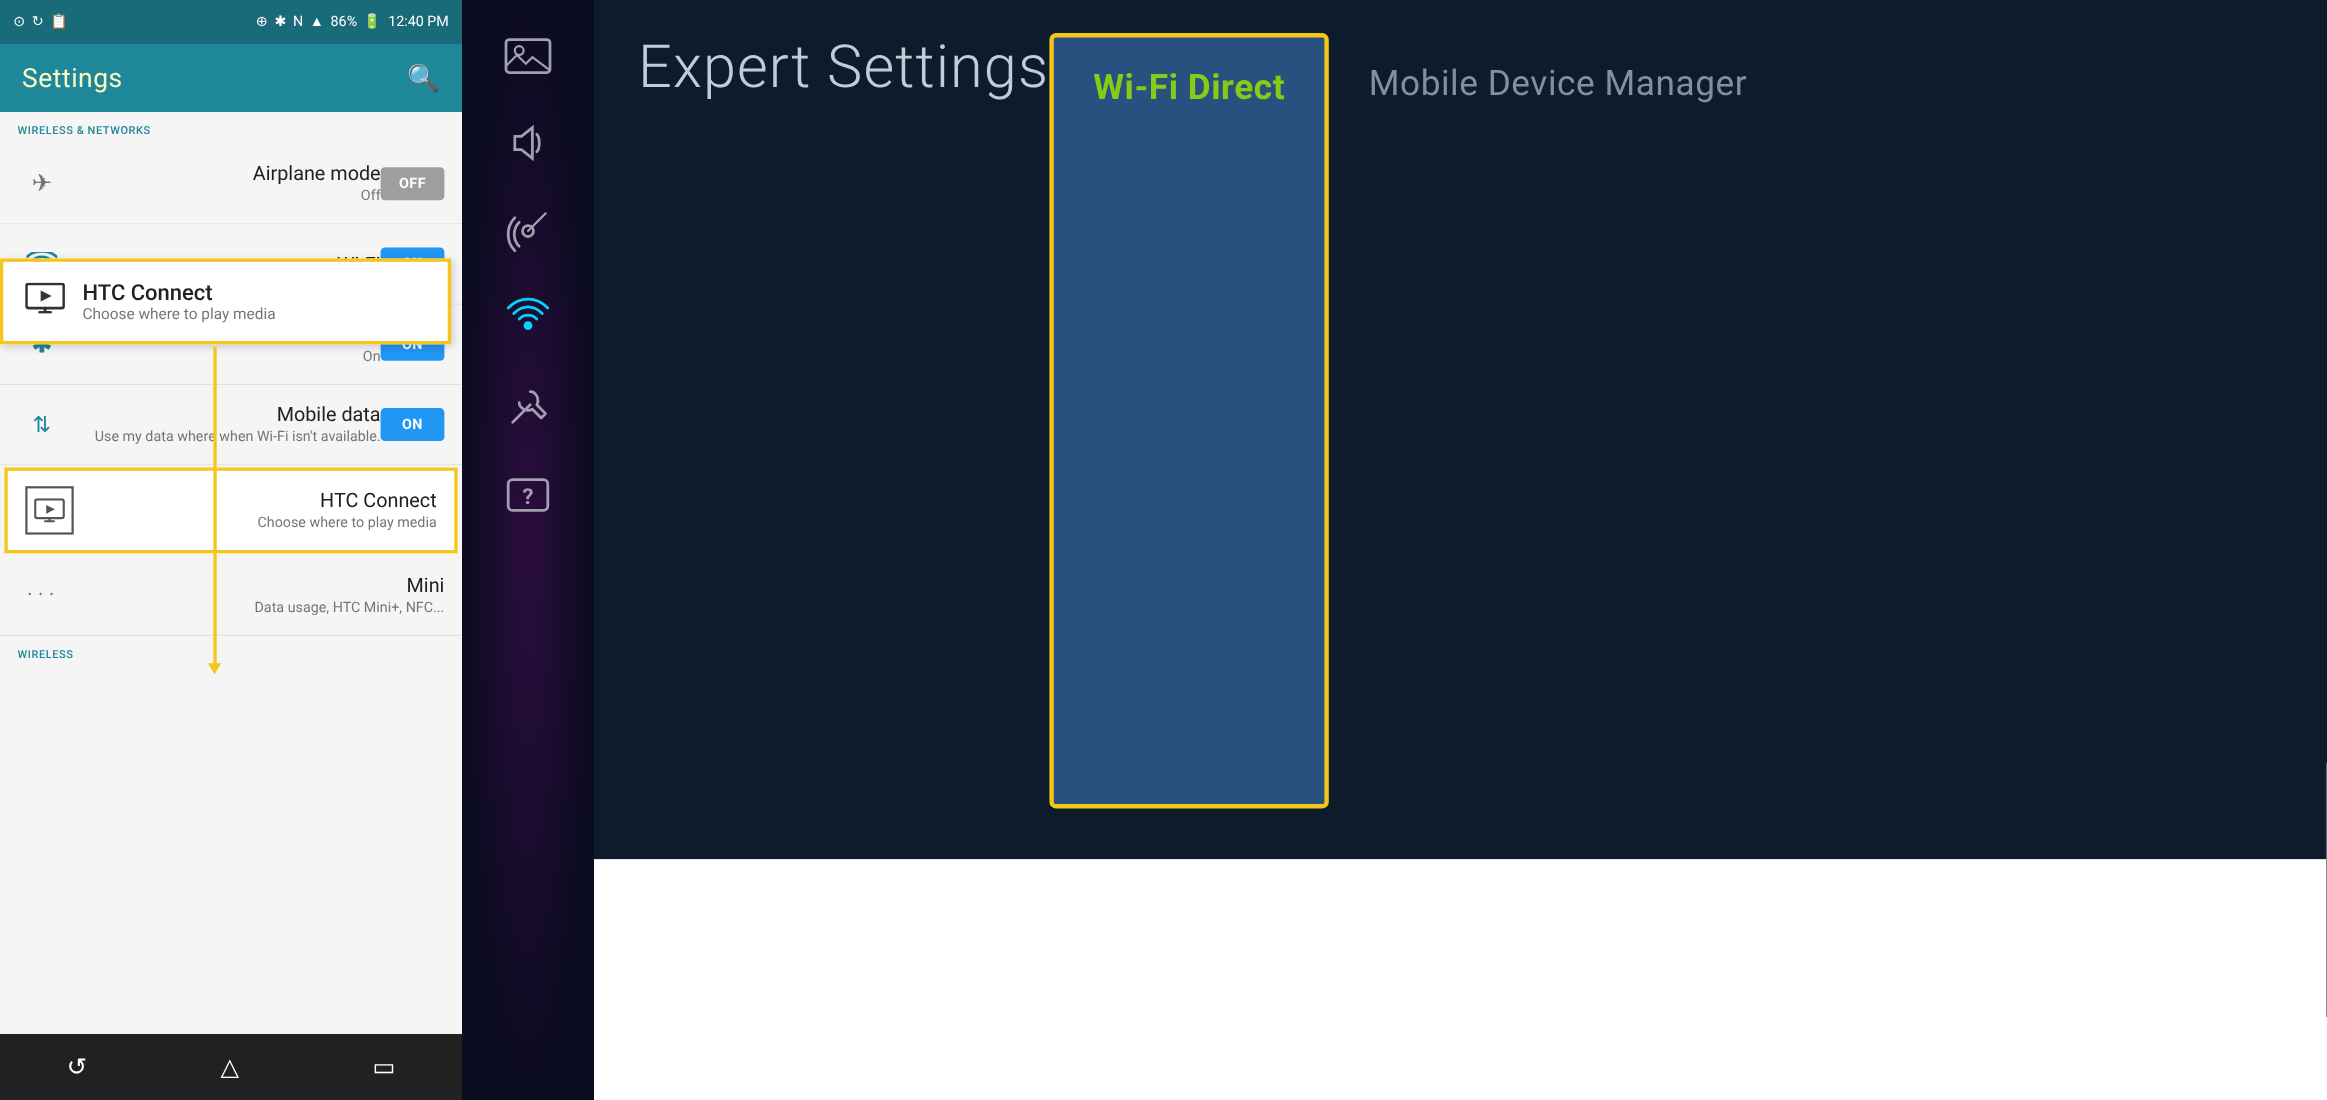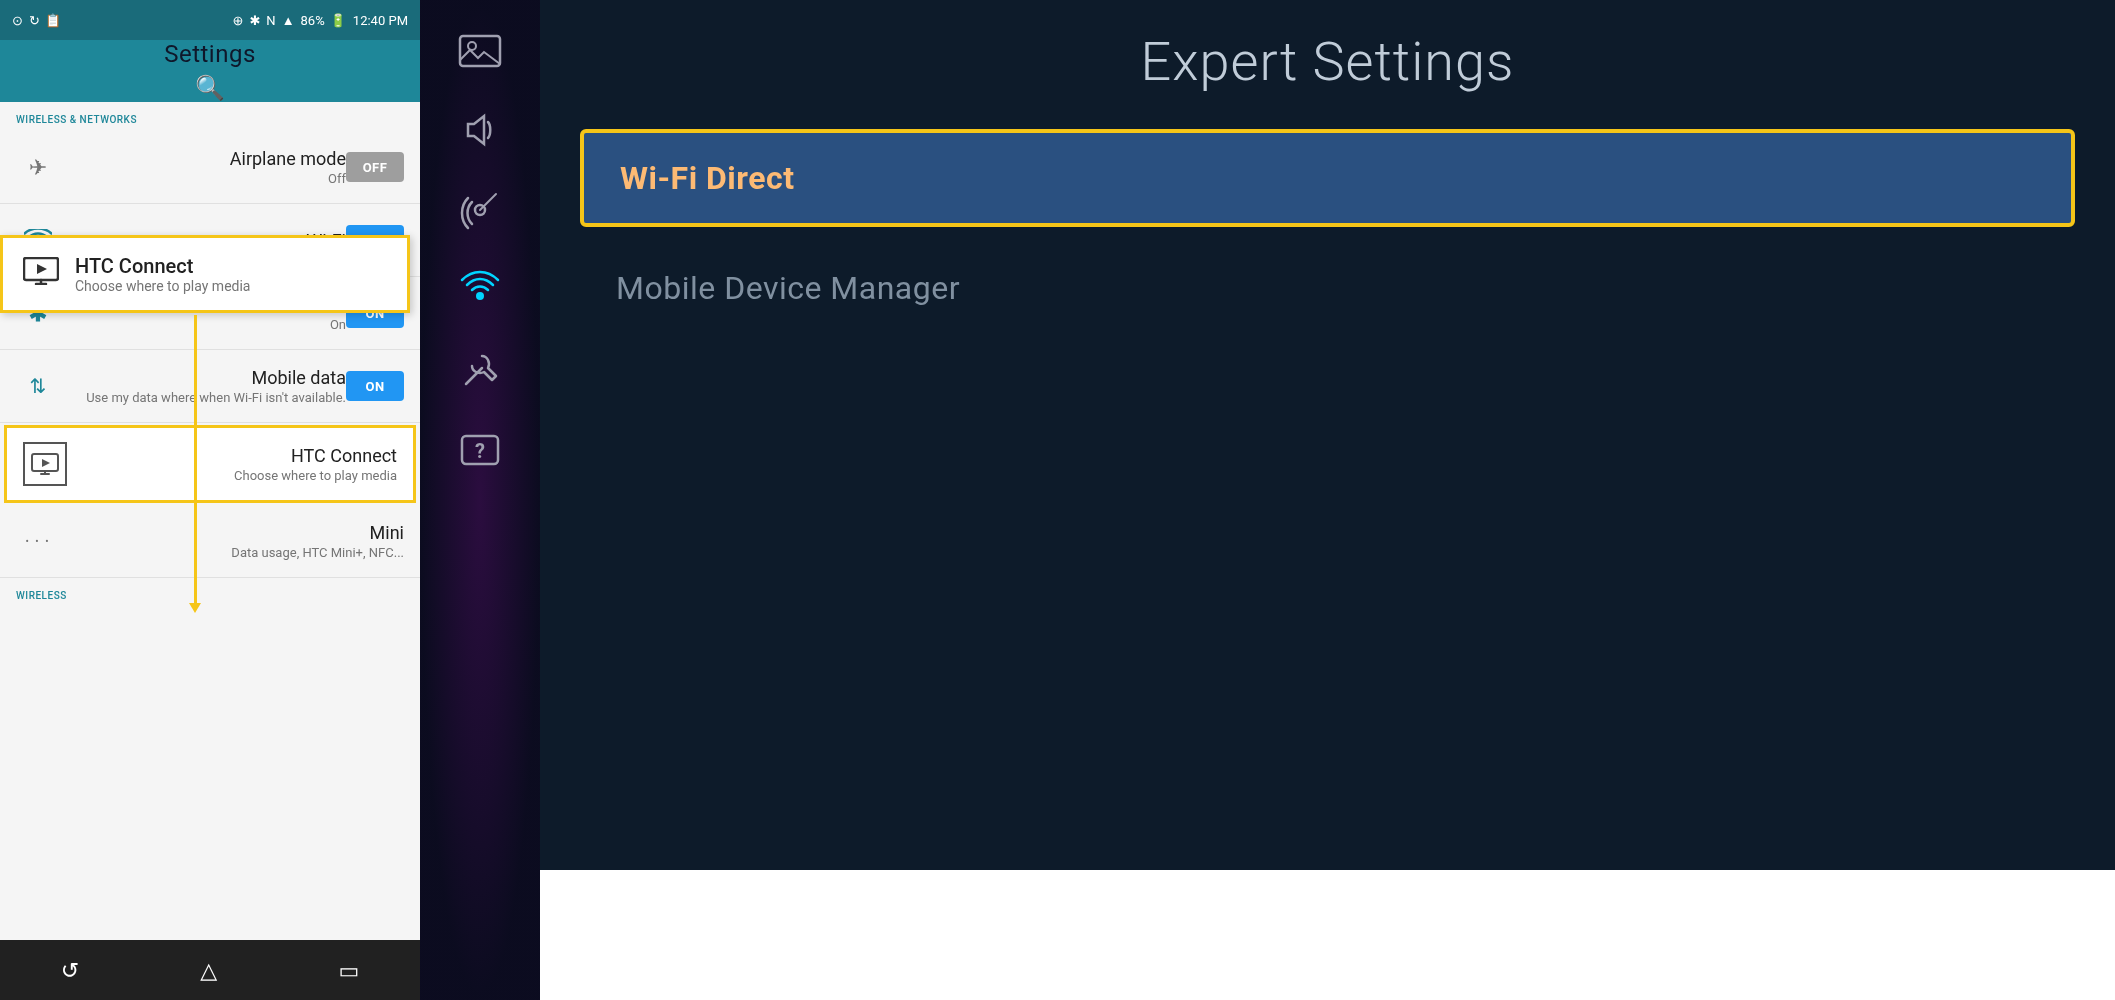--- a/index.html
+++ b/index.html
@@ -47,22 +47,21 @@
       font-size: 13px;
     }
 
     .settings-header {
       background: #1e8799;
       height: 62px;
       display: flex;
       align-items: center;
       justify-content: space-between;
       padding: 0 20px;
-      color: #0f172a;
-      flex-direction: column;
+      color: #fef9c3;
     }
 
     .settings-title {
       font-size: 24px;
       font-weight: 400;
       letter-spacing: 0.5px;
     }
 
     .section-label {
       padding: 12px 16px 6px 16px;
@@ -201,24 +200,24 @@
     }
 
     .media-icon {
       position: relative;
       z-index: 1;
     }
 
     
     .expert-panel {
       flex: 1;
-      height: 870px;
+      height: 781px;
       background: #0d1b2a;
       display: flex;
-      flex-direction: column;
+      flex-direction: row;
       padding: 30px 40px;
     }
 
     .expert-title {
       font-size: 54px;
       font-weight: 300;
       color: #c0ccd8;
       text-align: center;
       margin-bottom: 36px;
       letter-spacing: 1px;
@@ -232,21 +231,21 @@
     }
 
     .expert-item.selected {
       background: #2a5080;
       border: 4px solid #f5c518;
     }
 
     .expert-item-label {
       font-size: 32px;
       font-weight: 700;
-      color: #fdba74;
+      color: #84cc16;
       letter-spacing: 0.5px;
     }
 
     .expert-item.unselected {
       background: transparent;
     }
 
     .expert-item.unselected .expert-item-label {
       color: #8090a0;
       font-weight: 400;

